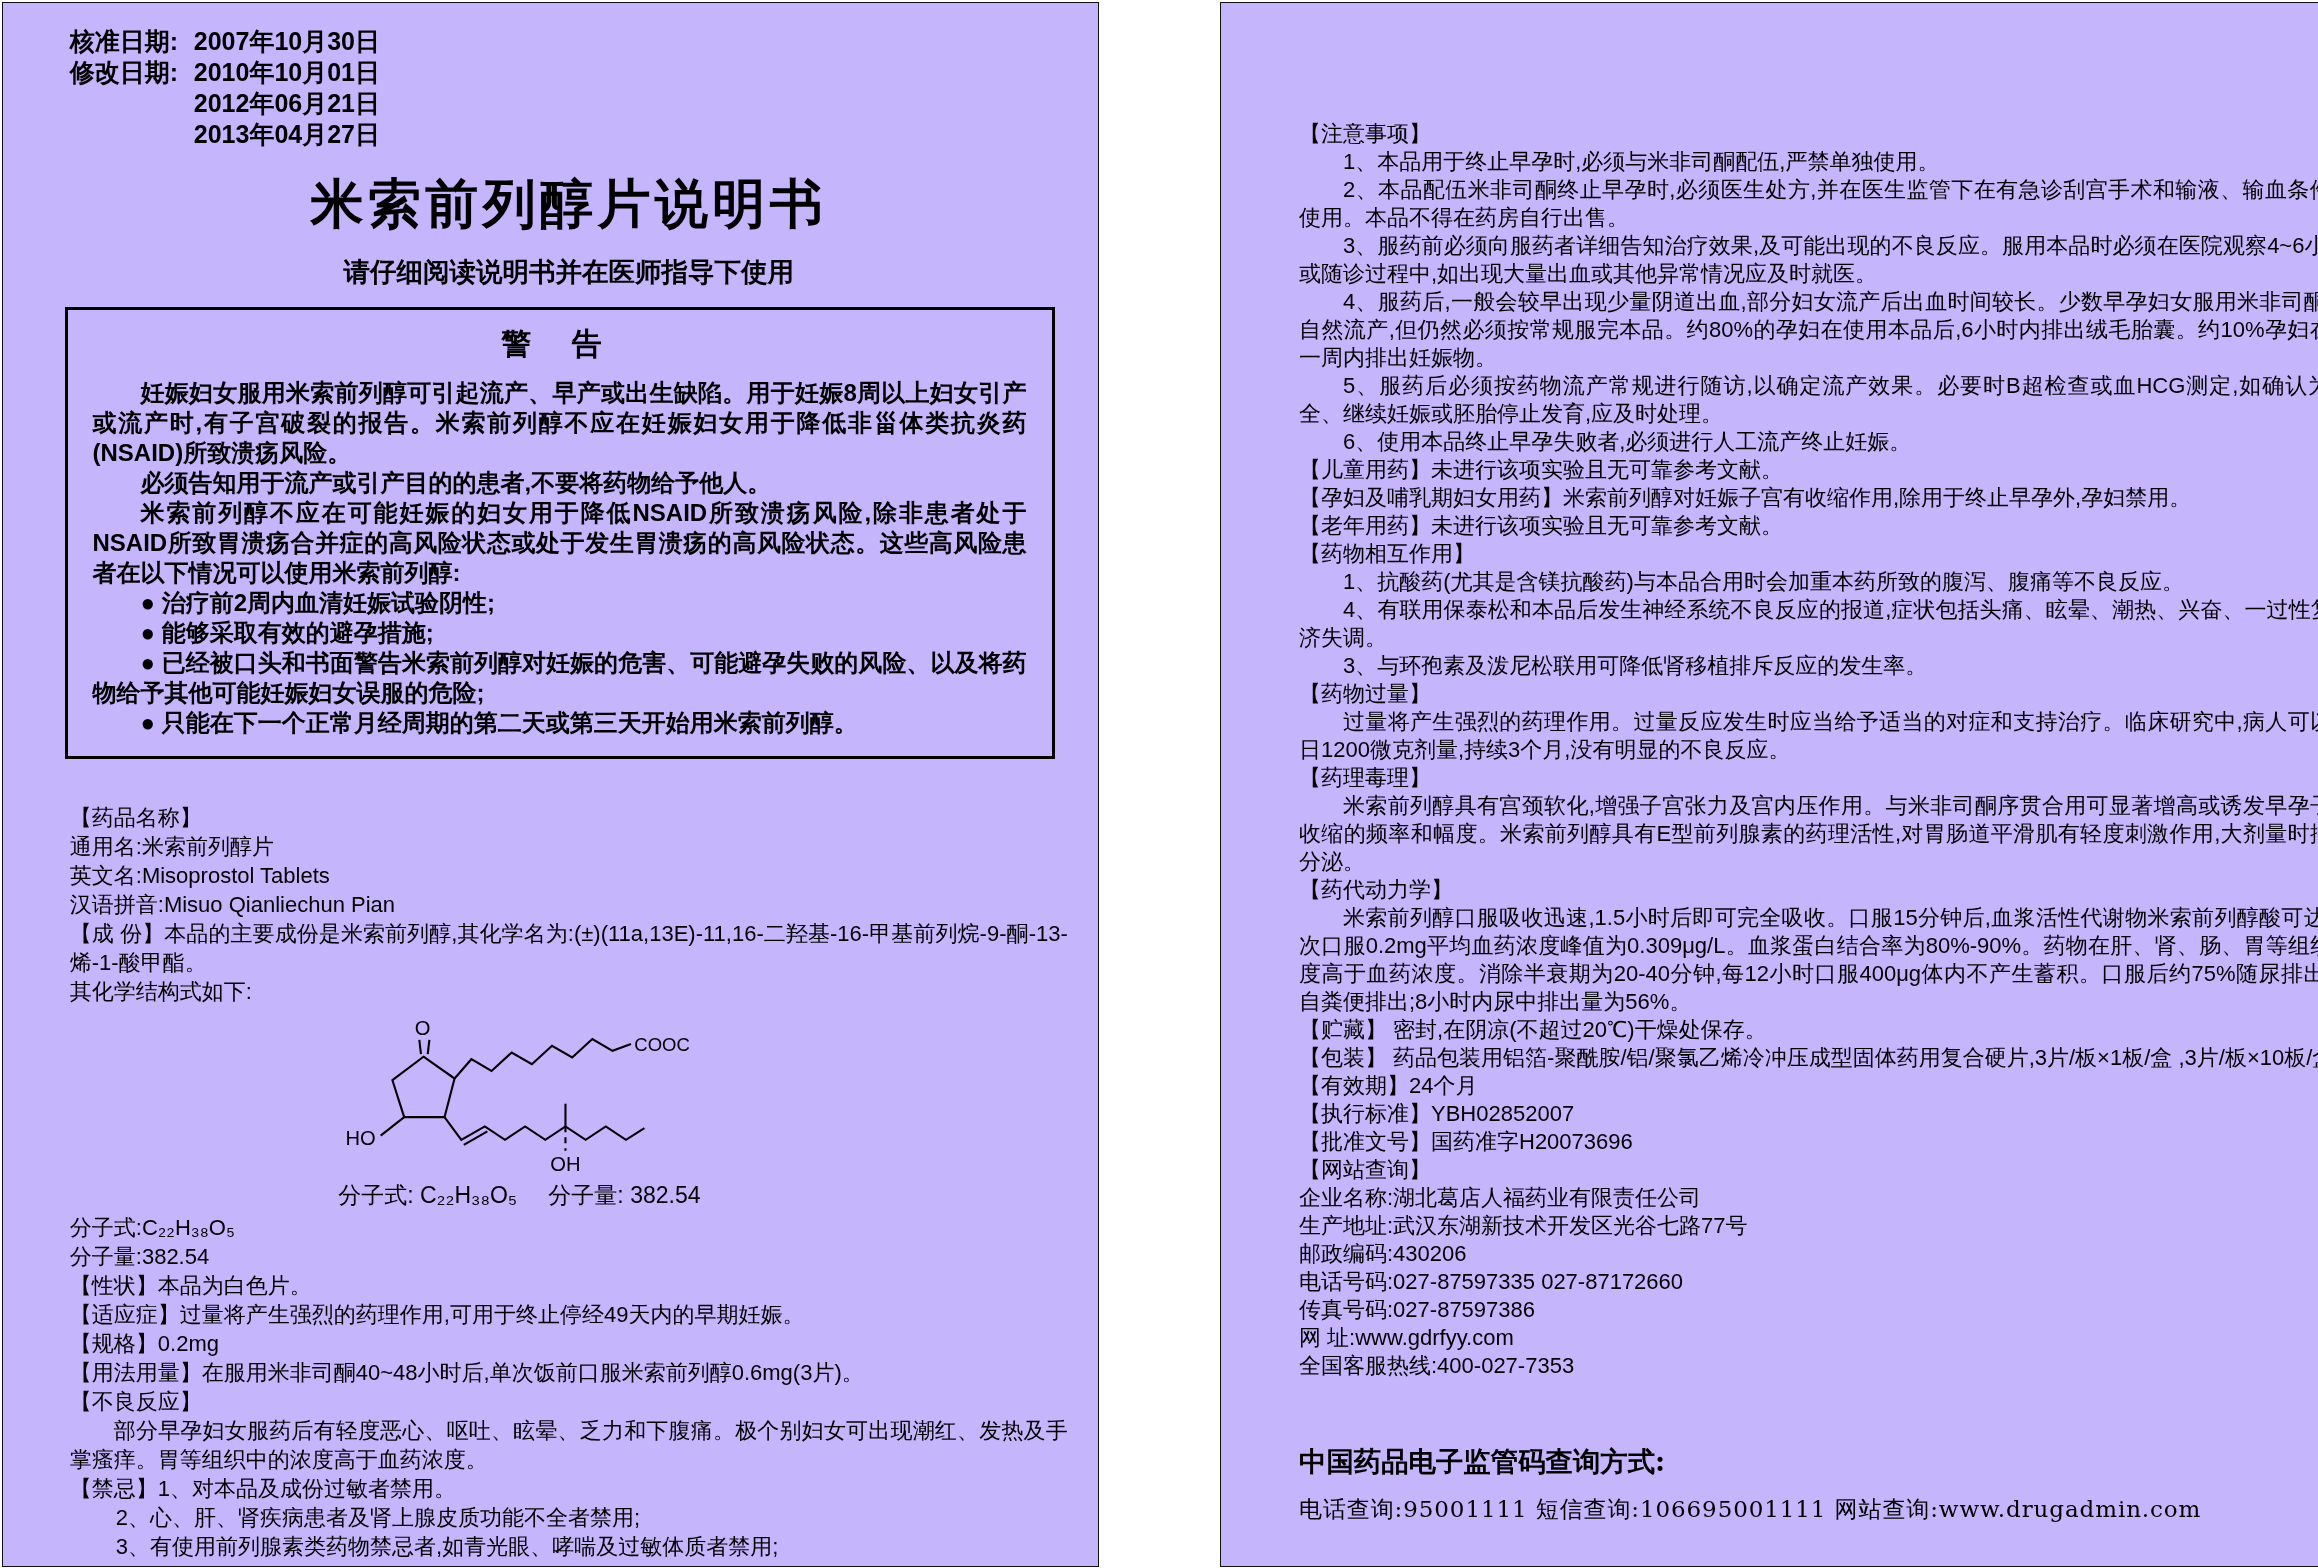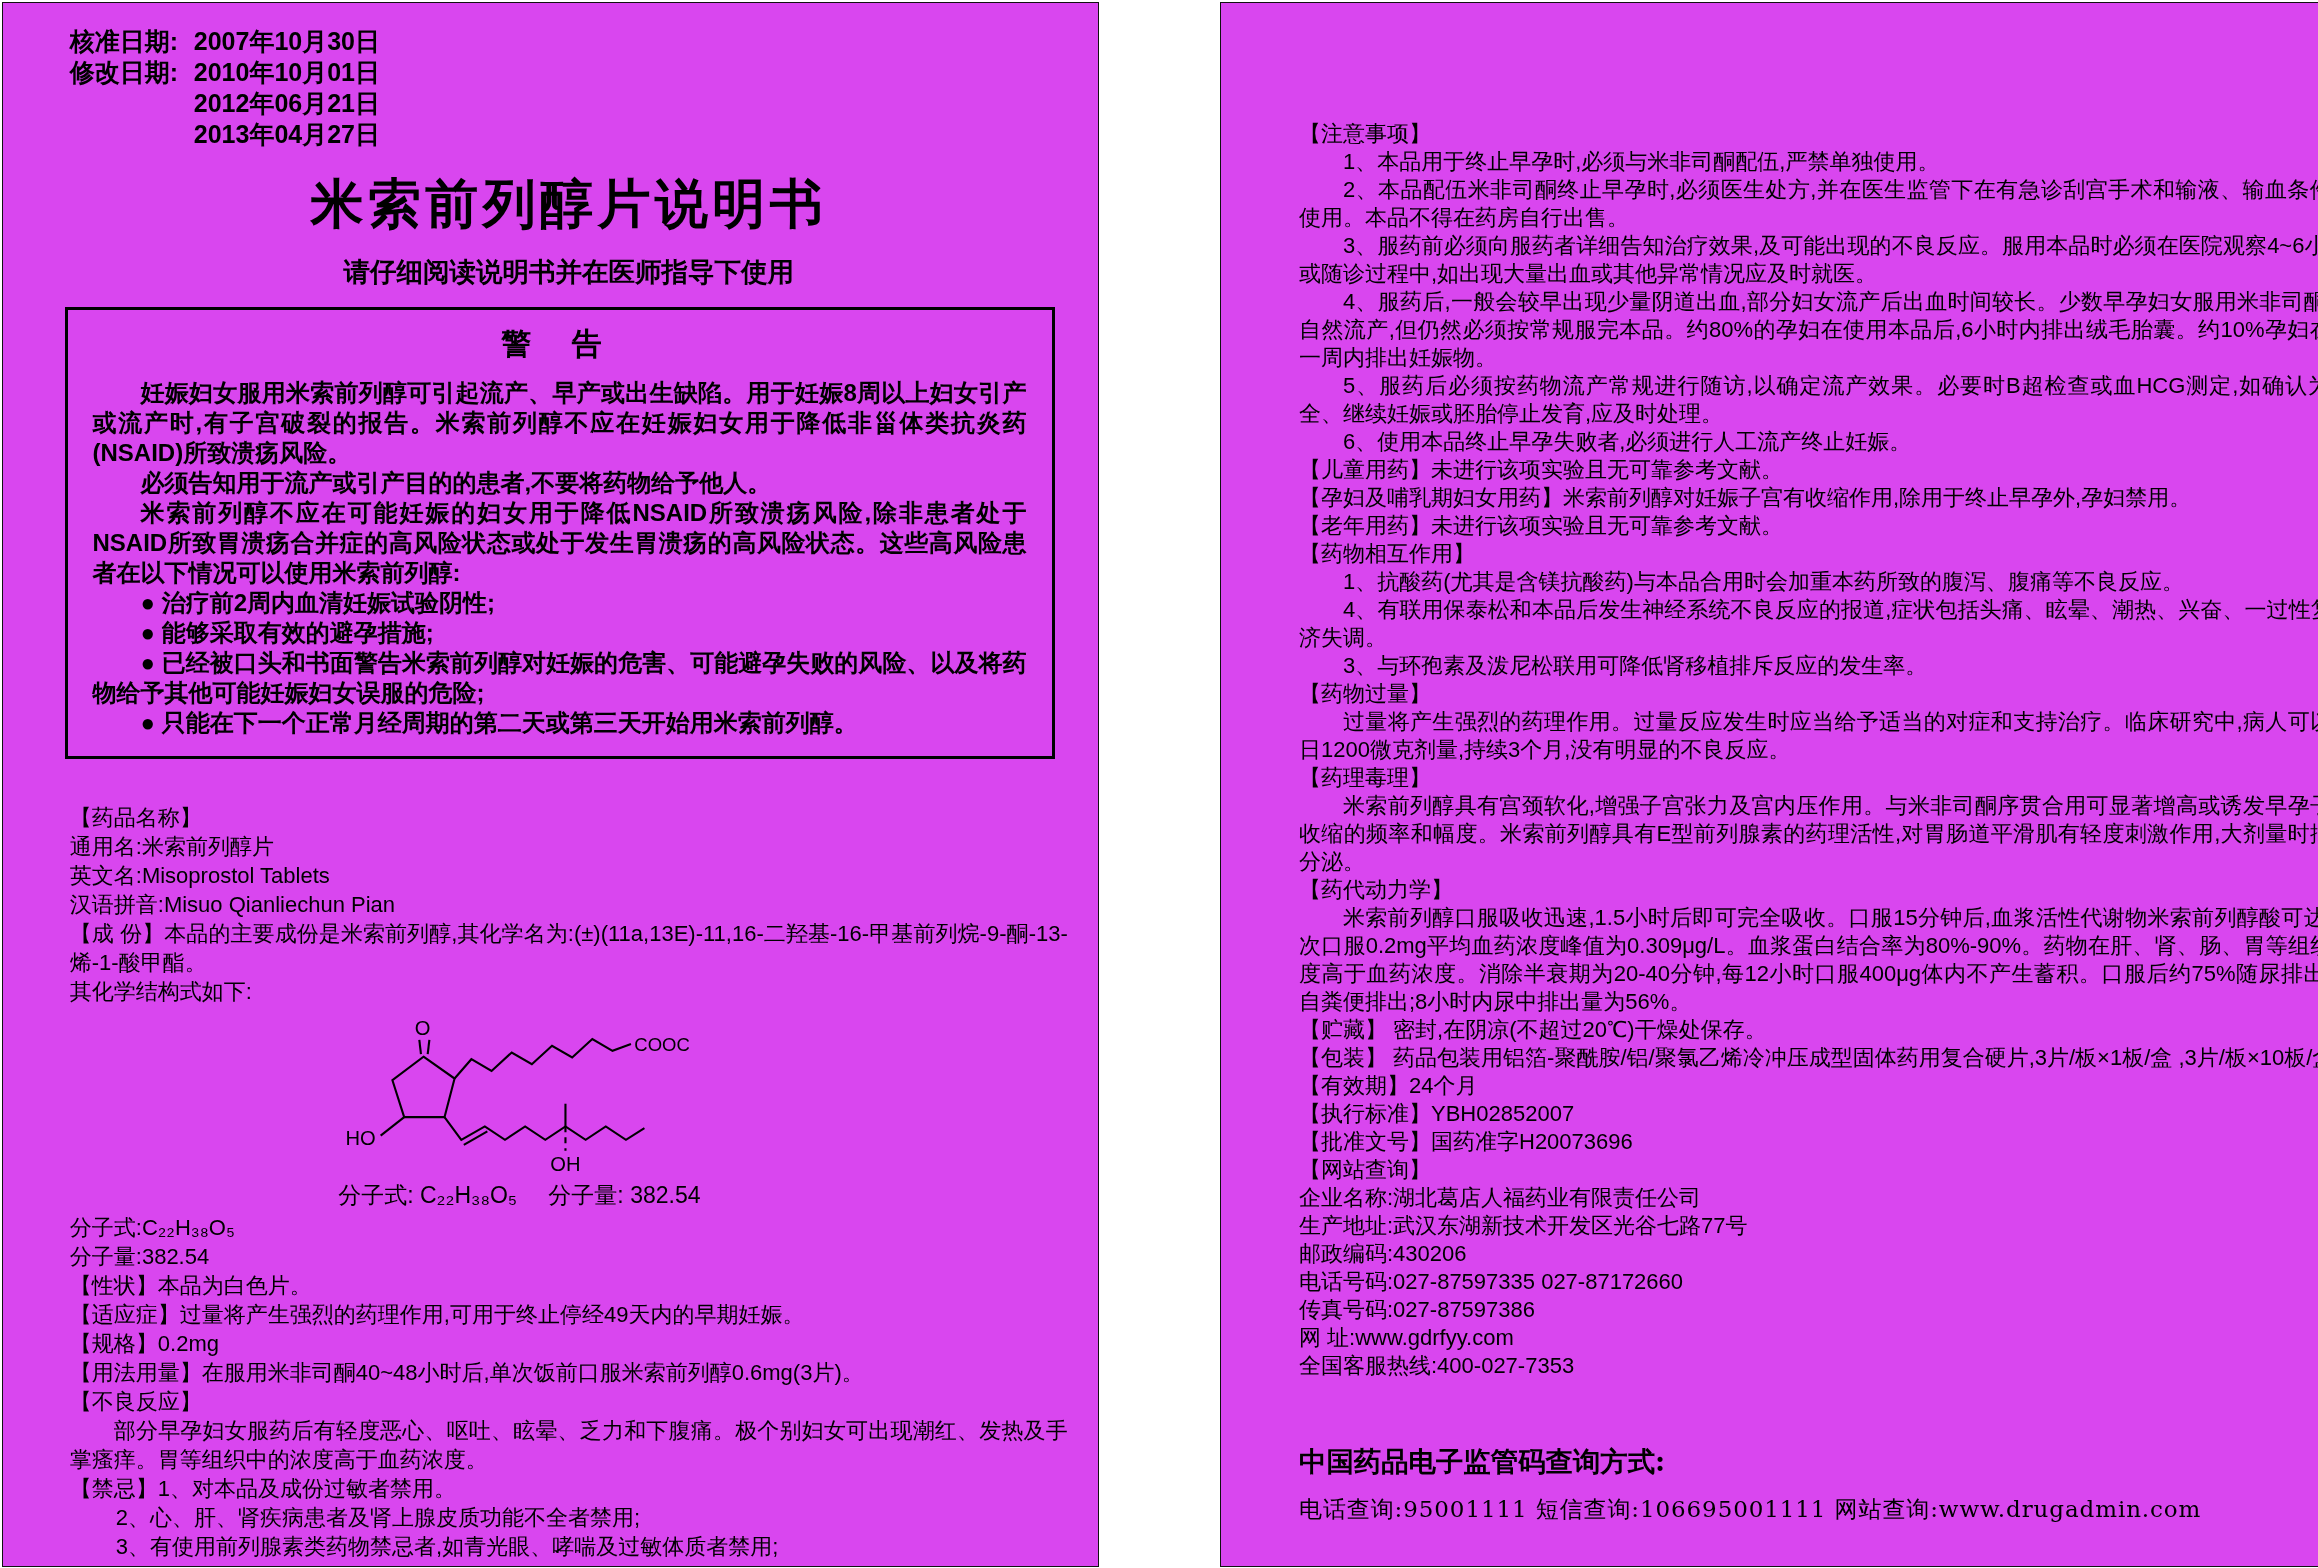--- a/index.html
+++ b/index.html
@@ -6,21 +6,21 @@
   html, body { margin: 0; padding: 0; }
   body {
     width: 2319px; height: 1569px;
     background: #ffffff;
     color: #000;
     font-family: "Liberation Sans", sans-serif;
     position: relative;
   }
   .page {
     position: absolute; top: 1.8px; height: 1565px;
-    background: #d946ef;
+    background: #c4b5fd;
     border: 1.8px solid #111;
     overflow: hidden;
   }
   #page-left  { left: 1.8px;    width: 1097px; padding: 23px 30px 0 67px; }
   #page-right { left: 1220px; width: 1219px; padding: 117px 39px 0 78px; }
 
   
   .dates { font-size: 25px; font-weight: bold; line-height: 31px; }
   .date-row { display: flex; }
   .date-label { width: 124px; flex: 0 0 auto; }

